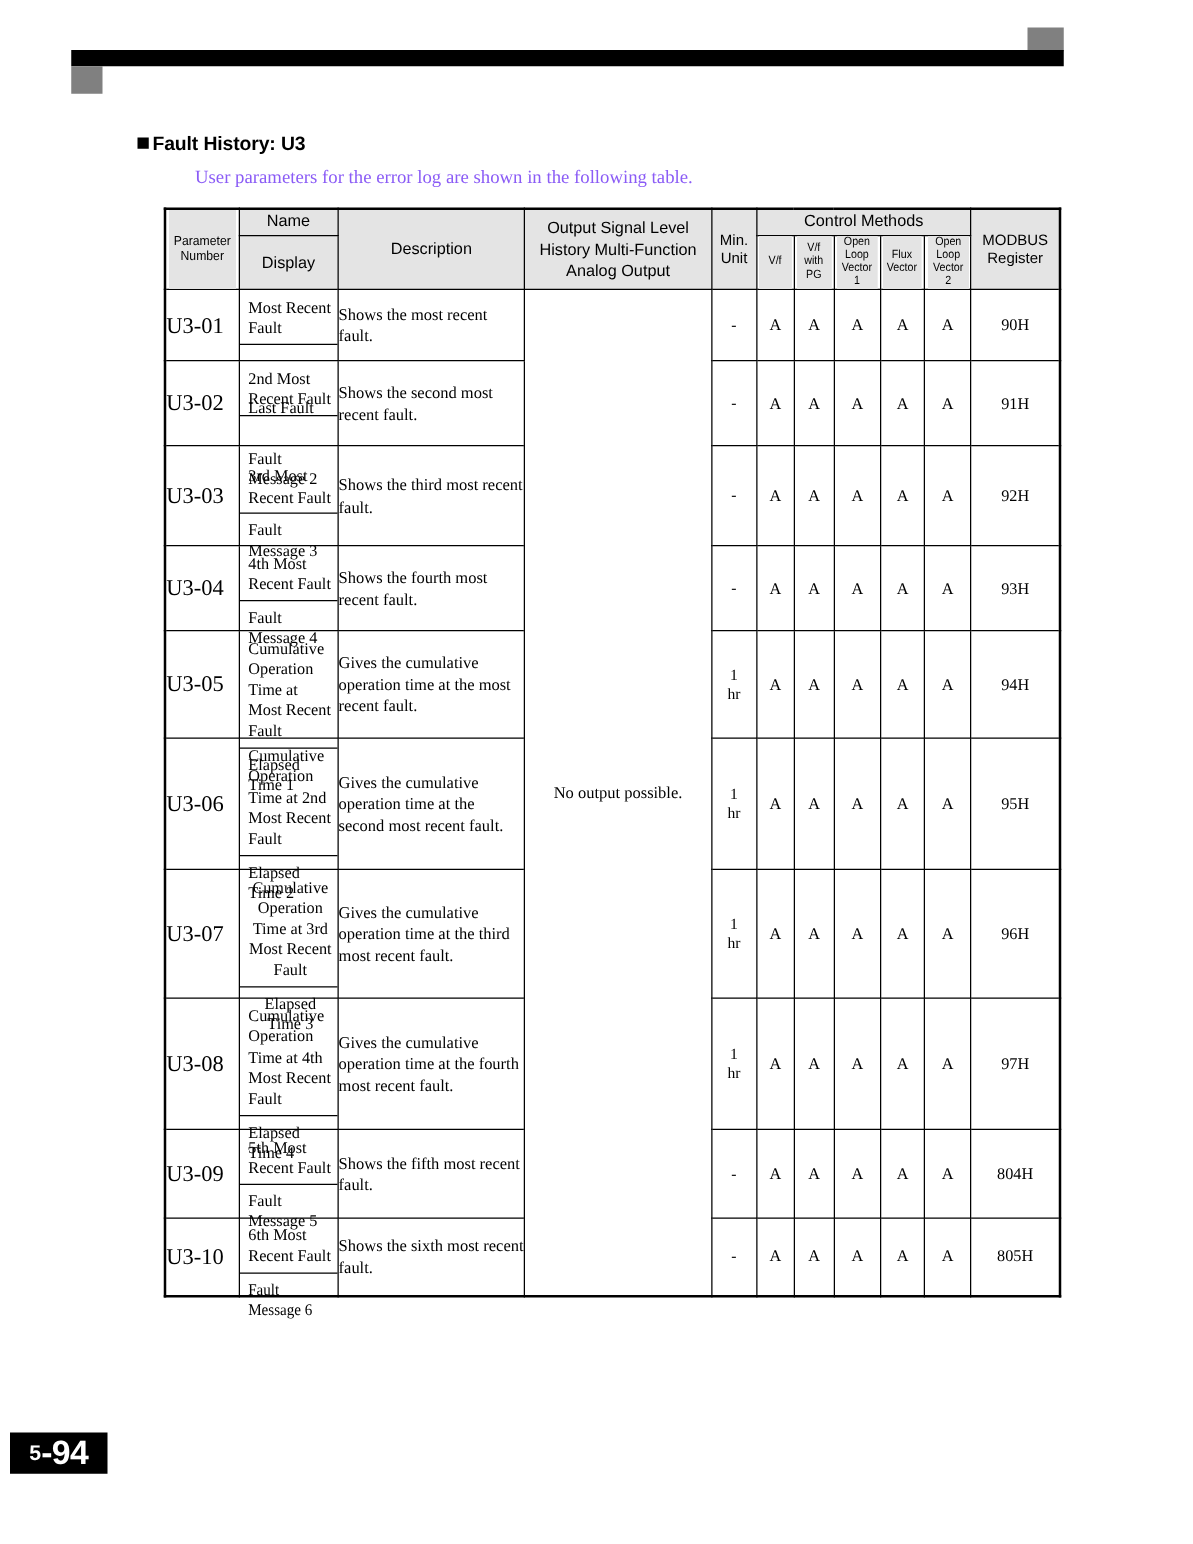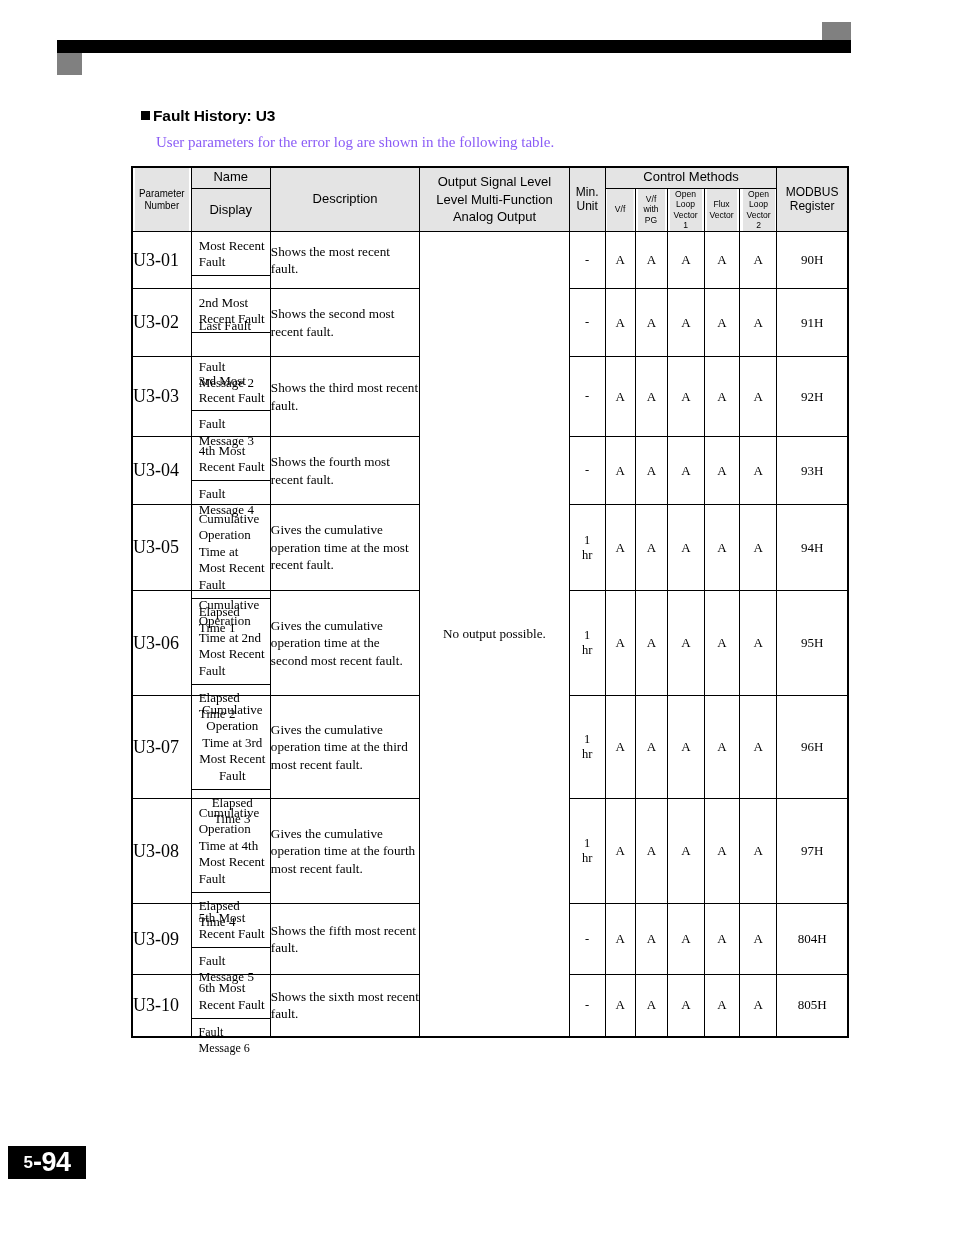--- a/index.html
+++ b/index.html
@@ -27,21 +27,20 @@
     position: absolute; left: 57px; top: 53px;
     width: 25px; height: 22px; background: #808080;
   }
 
   
   .section-head {
     position: absolute; left: 110px; top: 107px;
     font-family: "Liberation Sans", sans-serif;
     font-size: 15.5px; font-weight: bold; color: #000;
     letter-spacing: -0.1px;
-    margin-left: 31px;
   }
   .section-head .bullet {
     display: inline-block; width: 9px; height: 9px;
     background: #000; margin-right: 3px; vertical-align: 1px;
   }
   .intro-text {
     position: absolute; left: 156px; top: 134px;
     font-size: 15px; color: #8b5cf6;
   }
 
@@ -152,21 +151,21 @@
     <thead>
       <tr>
         <td rowspan="2" class="th-small">
           <span>Parameter</span><br>
           <span>Number</span>
         </td>
         <td class="th-big" style="padding:2px 0 3px;">Name</td>
         <td rowspan="2" class="th-big">Description</td>
         <td rowspan="2" class="th-big" style="line-height:1.35;">
           <span>Output Signal Level</span><br>
-          <span>Level Multi-Function</span><br>
+          <span>History Multi-Function</span><br>
           <span>Analog Output</span>
         </td>
         <td rowspan="2" class="th-mid">
           <span>Min.</span><br>
           <span>Unit</span>
         </td>
         <td colspan="5" class="th-big" style="padding:2px 0 3px;">Control Methods</td>
         <td rowspan="2" class="th-mid">
           <span>MODBUS</span><br>
           <span>Register</span>

